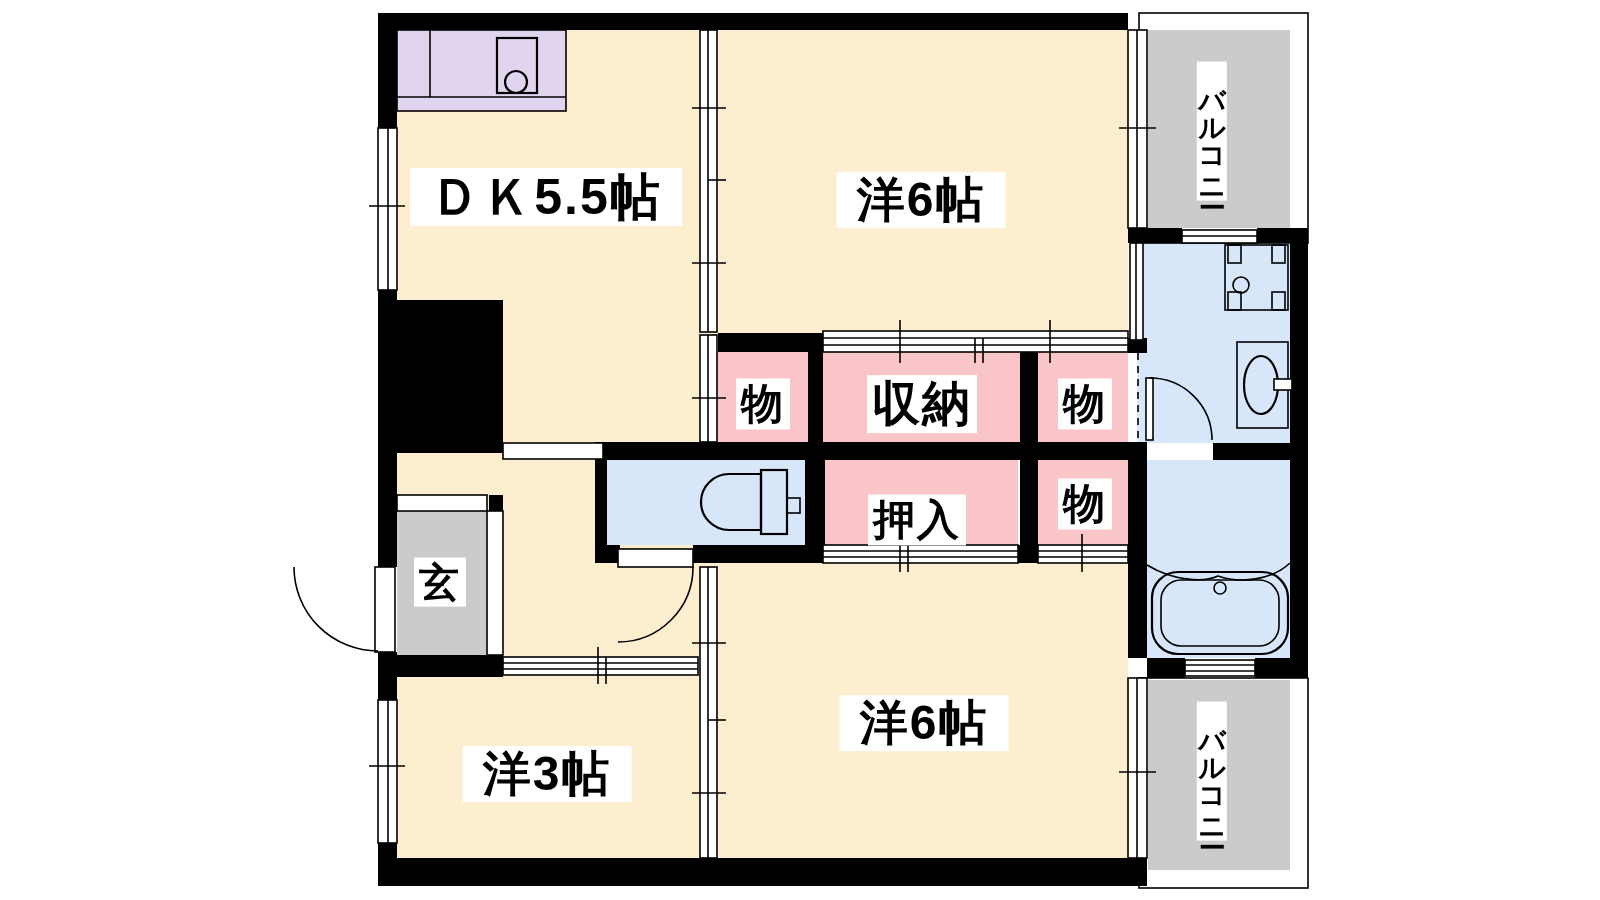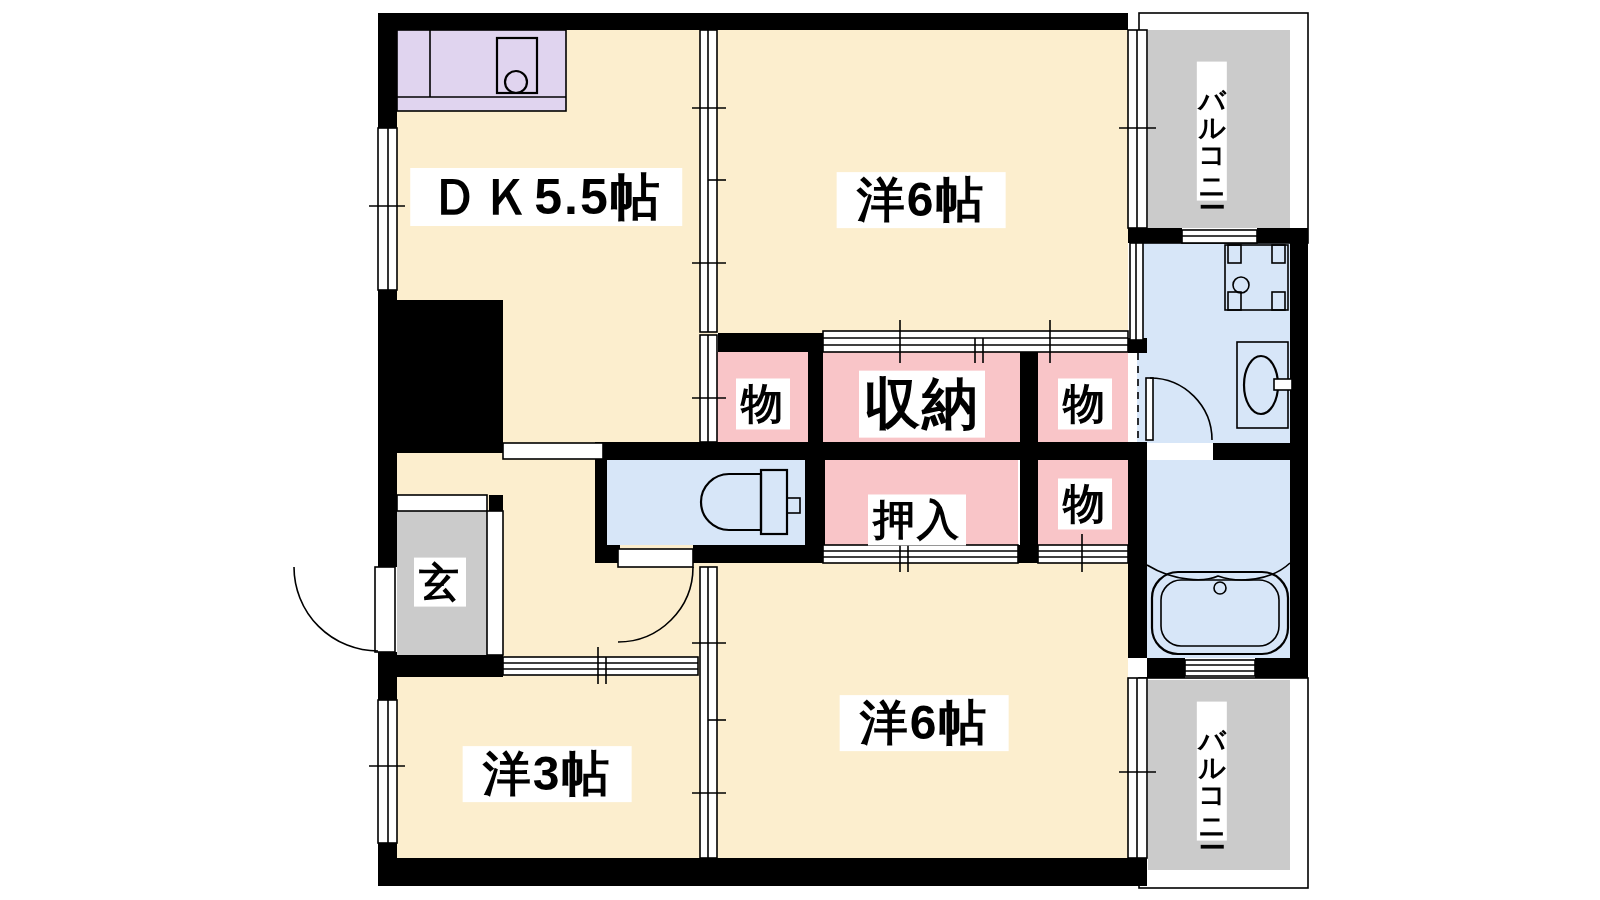--- a/index.html
+++ b/index.html
@@ -219,20 +219,20 @@
       <circle cx="1220" cy="588" r="6" class="ln"></circle>
     </g>
   </svg>
 
   <div class="lbl" style="left:546px;top:197px;font-size:50px;">ＤＫ5.5帖</div>
   <div class="lbl" style="left:921px;top:200px;font-size:48px;">洋6帖</div>
   <div class="lbl" style="left:924px;top:723px;font-size:48px;">洋6帖</div>
   <div class="lbl" style="left:547px;top:774px;font-size:48px;">洋3帖</div>
   <div class="lbl" style="left:440px;top:582px;font-size:40px;padding:2px 5px;">玄</div>
   <div class="lbl" style="left:763px;top:404px;font-size:42px;padding:2px 5px;">物</div>
-  <div class="lbl" style="left:922px;top:404px;font-size:56px;padding:2px 5px;">収納</div>
+  <div class="lbl" style="left:922px;top:404px;font-size:48px;padding:2px 5px;">収納</div>
   <div class="lbl" style="left:1085px;top:404px;font-size:42px;padding:2px 5px;">物</div>
   <div class="lbl" style="left:917px;top:520px;font-size:42px;padding:2px 5px;">押入</div>
   <div class="lbl" style="left:1085px;top:504px;font-size:42px;padding:2px 5px;">物</div>
   <div class="lbl v" style="left:1212px;top:131px;font-size:27px;">バルコニー</div>
   <div class="lbl v" style="left:1212px;top:771px;font-size:27px;">バルコニー</div>
 
 </div>
 
 </body></html>

